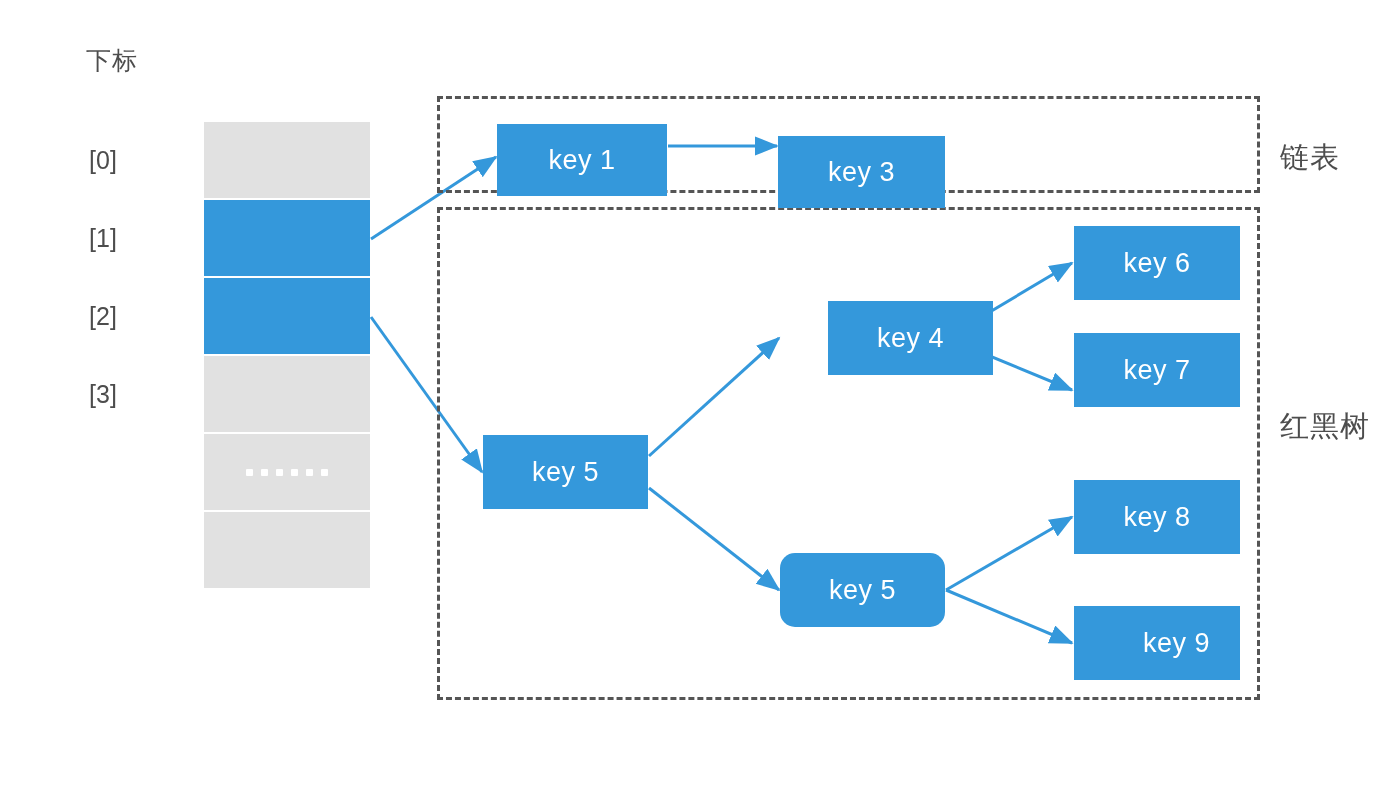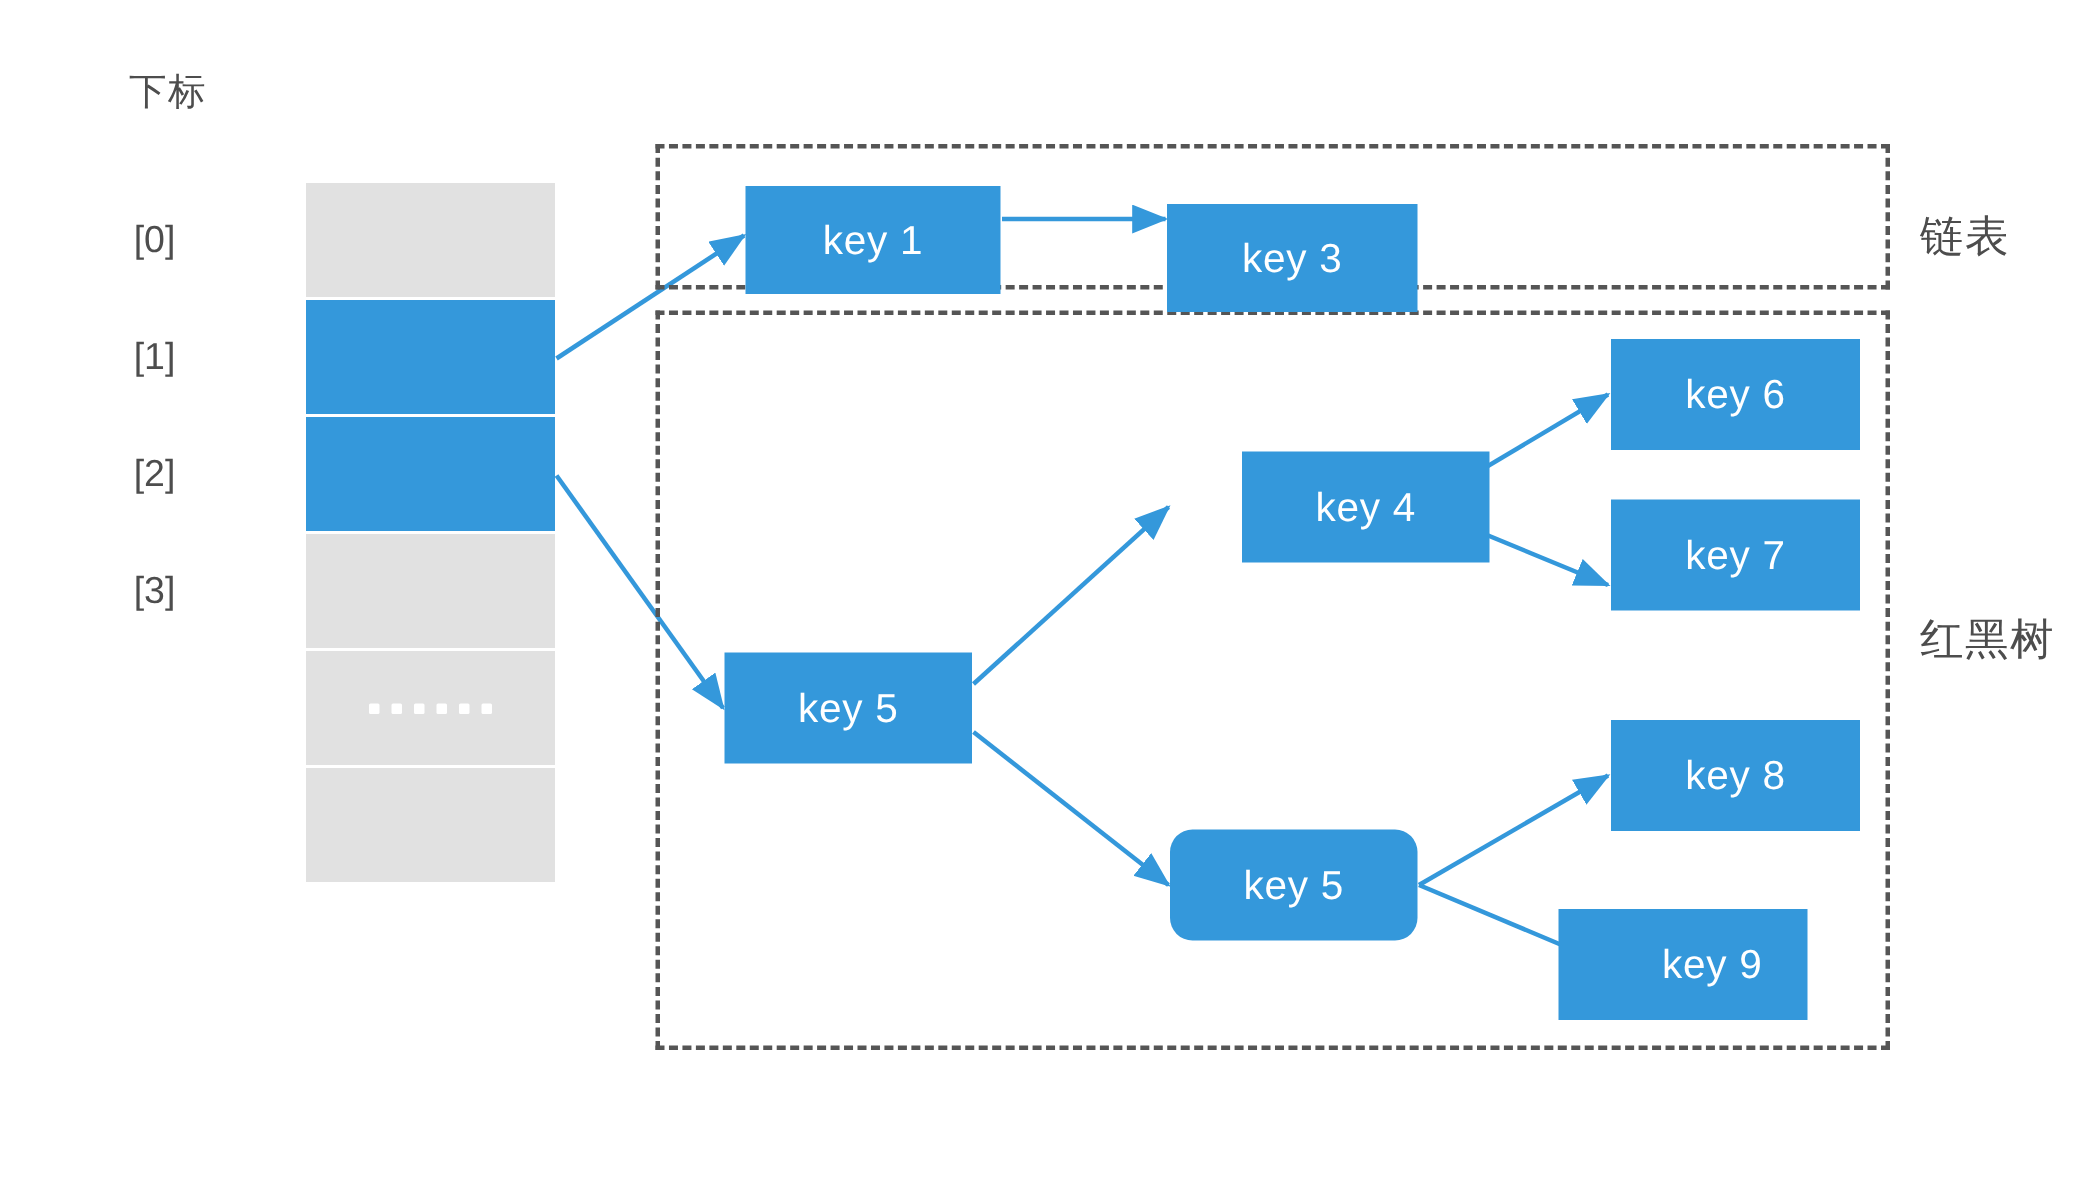--- a/index.html
+++ b/index.html
@@ -143,15 +143,15 @@
   <div class="node" style="left:828px;top:301px;width:165px;height:74px;">key 4</div>
 
   <div class="node" style="left:780px;top:553px;width:165px;height:74px;border-radius:15px;">key 5</div>
 
   <div class="node" style="left:1074px;top:226px;width:166px;height:74px;">key 6</div>
 
   <div class="node" style="left:1074px;top:333px;width:166px;height:74px;">key 7</div>
 
   <div class="node" style="left:1074px;top:480px;width:166px;height:74px;">key 8</div>
 
-  <div class="node" style="left:1039px;top:606px;width:166px;height:74px;padding-left:39px;">key 9</div>
+  <div class="node" style="left:1074px;top:606px;width:166px;height:74px;padding-left:39px;">key 9</div>
 
 </div>
 
 </body></html>

